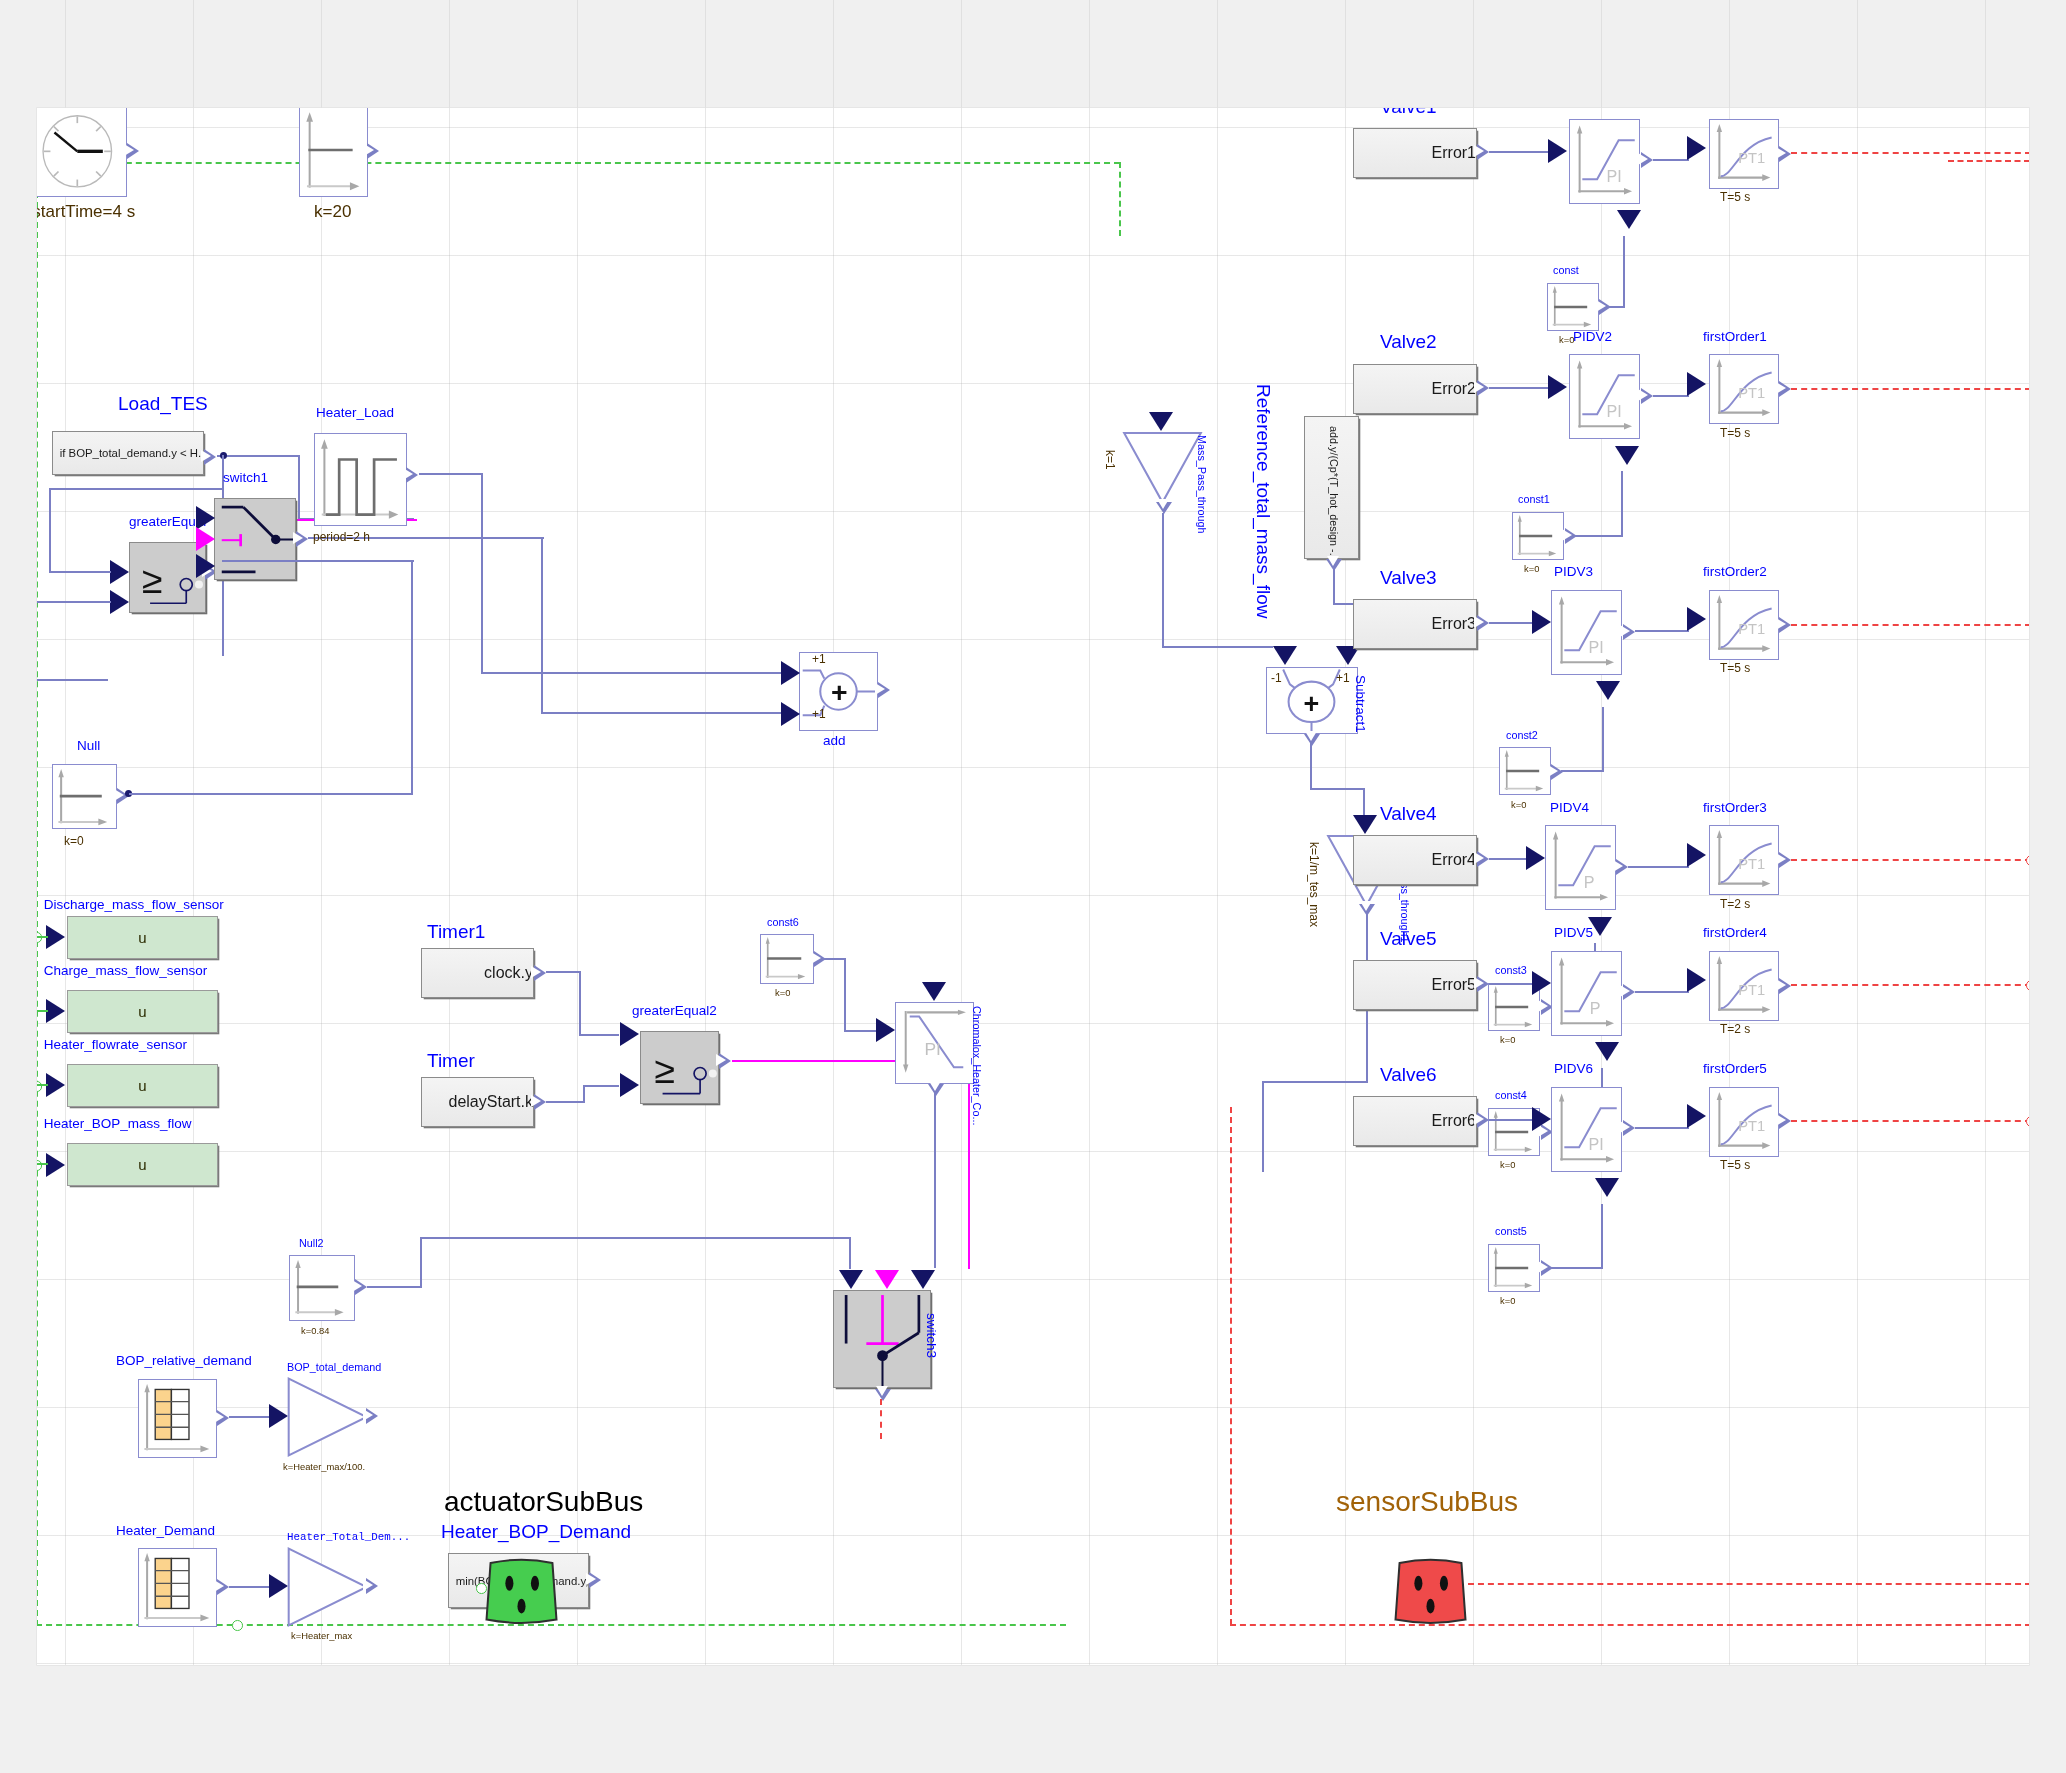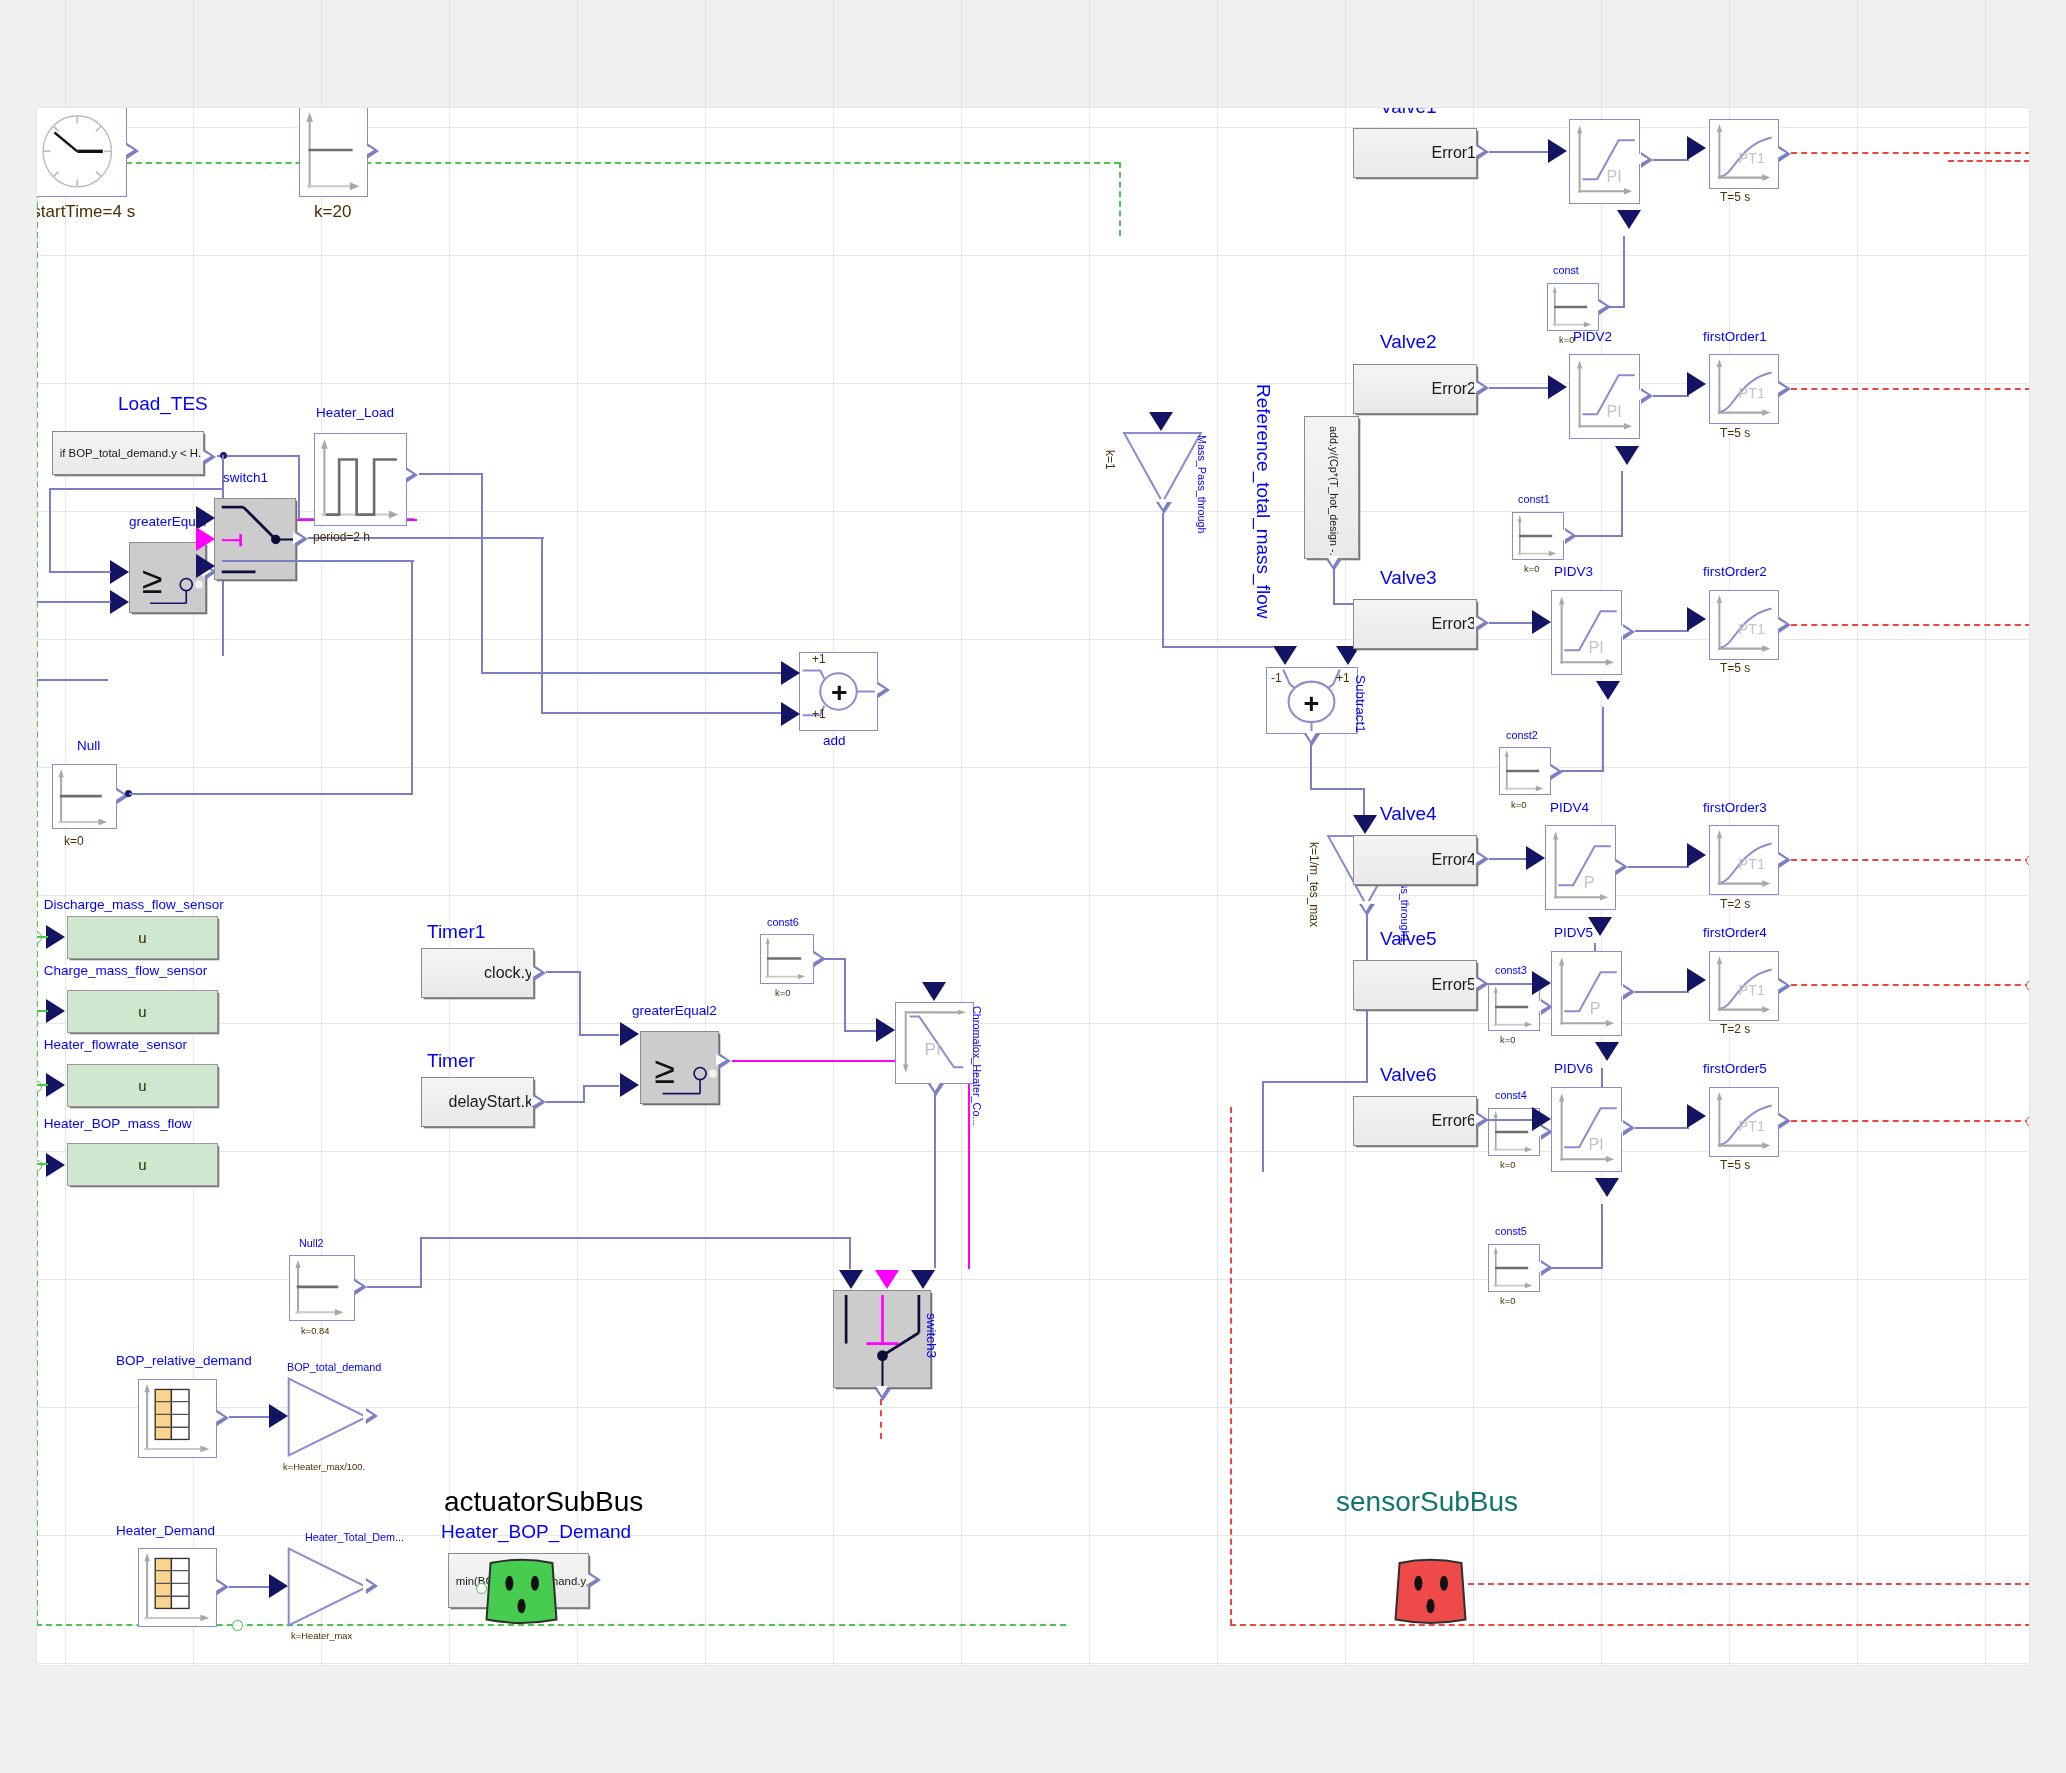--- a/index.html
+++ b/index.html
@@ -312,21 +312,21 @@
         <rect x="48" y="14" width="26" height="74" fill="#ffffff" stroke="#333" stroke-width="2"></rect>
         <line x1="24" y1="32" x2="74" y2="32" stroke="#555" stroke-width="2"></line>
         <line x1="24" y1="51" x2="74" y2="51" stroke="#555" stroke-width="2"></line>
         <line x1="24" y1="70" x2="74" y2="70" stroke="#555" stroke-width="2"></line>
       </svg>
     </div>
     <div class="tout" style="left:180px;top:1471px;"></div>
     <div class="w wh" style="left:192px;top:1478px;width:40px;"></div>
     <div class="tin" style="left:232px;top:1466px;"></div>
 
-    <div class="lbl xs" style="left:268px;top:1423px;">Heater_Total_Dem...</div>
+    <div class="lbl xs" style="left:250px;top:1423px;font-family:Liberation Mono, monospace;">Heater_Total_Dem...</div>
     <div class="gain" style="left:249px;top:1438px;">
       <svg width="86" height="82" viewBox="0 0 128 122">
         <polygon points="4,4 4,118 120,61" fill="#ffffff" stroke="#8a8ccf" stroke-width="3"></polygon>
       </svg>
     </div>
     <div class="tout" style="left:329px;top:1470px;"></div>
     <div class="par xs" style="left:254px;top:1522px;text-align:center;">k=Heater_max</div>
 
     <div class="lbl" style="left:404px;top:1413px;">Heater_BOP_Demand</div>
     <div class="greybox" style="left:411px;top:1445px;width:141px;height:55px;">
@@ -813,21 +813,21 @@
     <div class="busicon" style="left:444px;top:1447px;">
       <svg width="81" height="74" viewBox="0 0 120 110">
         <path d="M14,12 Q60,2 106,12 L112,96 Q60,106 8,96 Z" fill="#46cd4f" stroke="#2f2f2f" stroke-width="3"></path>
         <ellipse cx="42" cy="42" rx="6" ry="11" fill="#111"></ellipse>
         <ellipse cx="80" cy="42" rx="6" ry="11" fill="#111"></ellipse>
         <ellipse cx="60" cy="76" rx="6" ry="11" fill="#111"></ellipse>
       </svg>
     </div>
     <div class="ocircG" style="left:439px;top:1475px;"></div>
 
-    <div class="lbl" style="left:1299px;top:1378px;font-size:28px;color:#0f766e;">sensorSubBus</div>
+    <div class="lbl" style="left:1299px;top:1378px;font-size:28px;color:#a16207;">sensorSubBus</div>
     <div class="busicon" style="left:1353px;top:1447px;">
       <svg width="81" height="74" viewBox="0 0 120 110">
         <path d="M14,12 Q60,2 106,12 L112,96 Q60,106 8,96 Z" fill="#ef4a4a" stroke="#2f2f2f" stroke-width="3"></path>
         <ellipse cx="42" cy="42" rx="6" ry="11" fill="#111"></ellipse>
         <ellipse cx="80" cy="42" rx="6" ry="11" fill="#111"></ellipse>
         <ellipse cx="60" cy="76" rx="6" ry="11" fill="#111"></ellipse>
       </svg>
     </div>
     <div class="dlineR" style="left:1431px;top:1475px;width:563px;"></div>
   </div>

